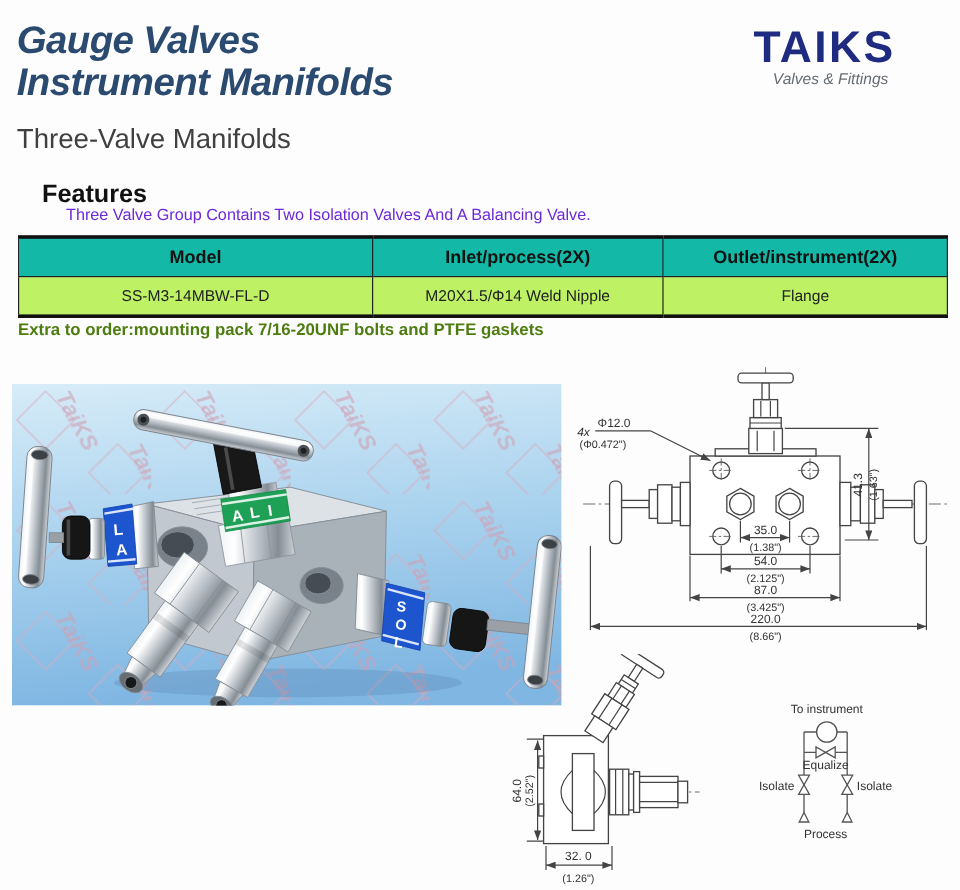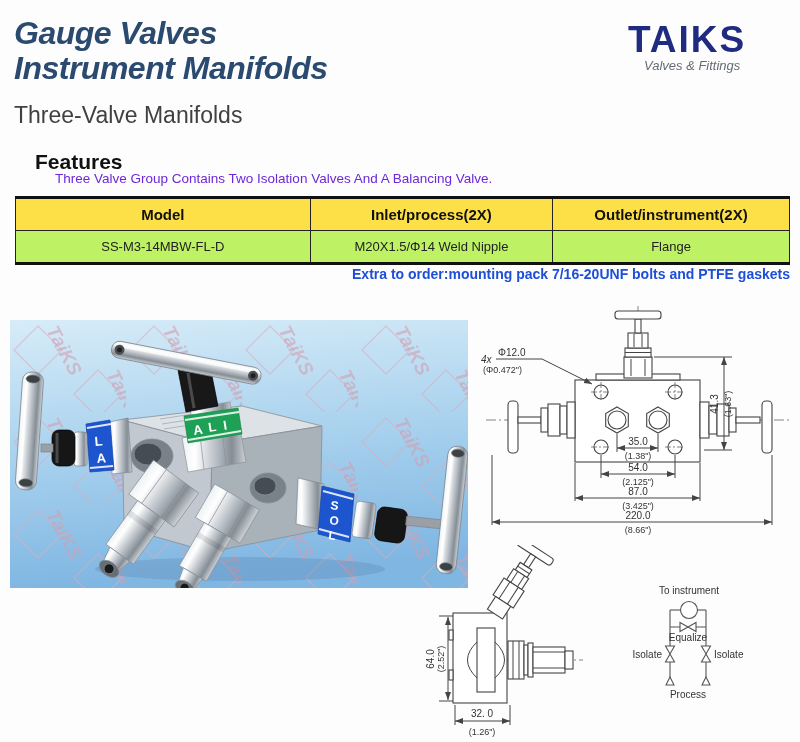--- a/index.html
+++ b/index.html
@@ -12,26 +12,26 @@
   .subtitle{left:14px;top:102px;font-size:23px;color:#404040;}
   .logo{left:628px;top:22px;width:166px;text-align:left;}
   .logo-name{font-size:37px;font-weight:bold;color:#1f2b80;letter-spacing:2px;line-height:36px;}
   .logo-tagline{font-size:13px;font-style:italic;color:#666c73;margin-left:16px;}
   
   .features-h{left:15px;top:150px;font-size:21px;font-weight:bold;margin-left:20px;}
   .features-t{left:15px;top:171px;font-size:13.5px;color:#6d28d9;margin-left:40px;}
   
   .spec{left:15px;top:196px;width:775px;border-collapse:collapse;table-layout:fixed;}
   .spec th,.spec td{border-left:1.5px solid #222;border-right:1.5px solid #222;text-align:center;padding:0;}
-  .spec thead tr{background:#fde047;height:33px;}
+  .spec thead tr{background:#14b8a6;height:33px;}
   .spec tbody tr{background:#bef264;height:33px;}
   .spec th{font-size:15px;font-weight:bold;border-top:3px solid #111;border-bottom:1.5px solid #222;}
   .spec td{font-size:13px;color:#222;border-bottom:3px solid #111;}
   .c1{width:38.1%;} .c2{width:31.3%;} .c3{width:30.6%;}
-  .extra-note{left:15px;top:266px;width:775px;text-align:right;font-size:14px;font-weight:600;color:#1d4ed8;}
+  .extra-note{left:15px;top:266px;width:775px;font-size:14px;font-weight:600;color:#4d7c0f;}
   
   .photo{left:10px;top:320px;width:458px;height:268px;}
   .fv{left:478px;top:300px;width:322px;height:250px;}
   .sv{left:425px;top:545px;width:200px;height:197px;}
   .sch{left:630px;top:582px;width:170px;height:125px;}
   svg{font-family:"Liberation Sans",sans-serif;display:block;}
   .ln{stroke:#444;stroke-width:1;fill:none;}
   .shape{fill:#fff;stroke:#444;stroke-width:1.1;}
   .cl{stroke:#666;stroke-width:0.8;fill:none;stroke-dasharray:10 3 2 3;}
   .cl2{stroke:#666;stroke-width:0.8;fill:none;stroke-dasharray:6 2 2 2;}

